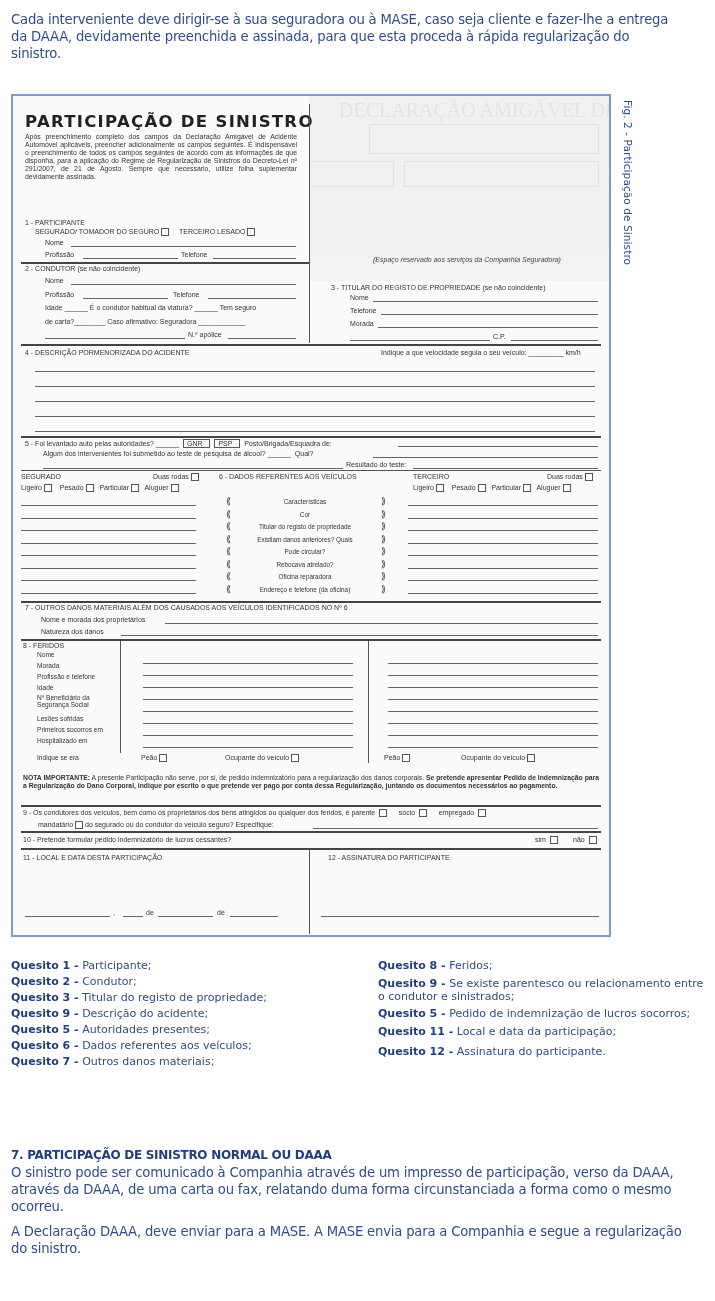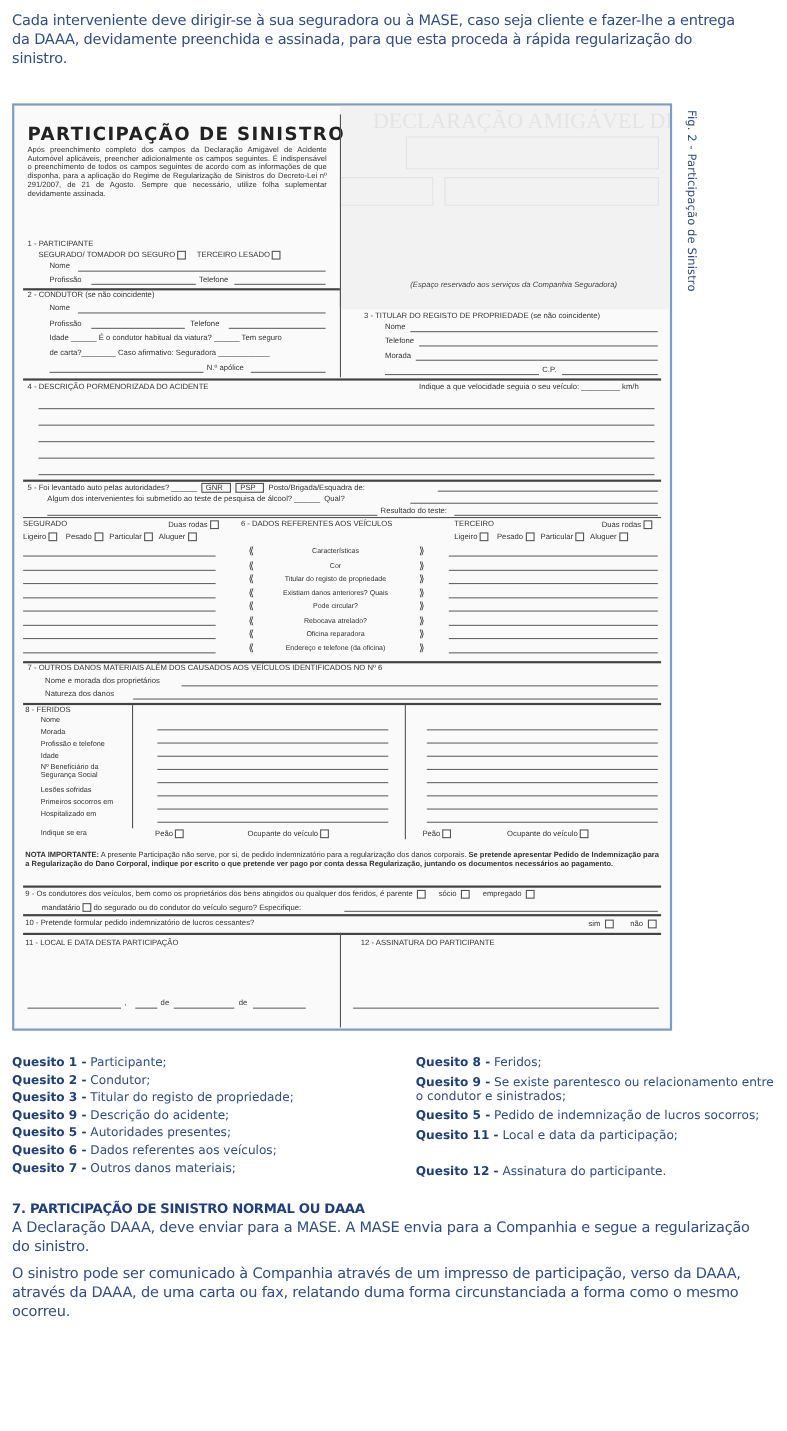--- a/index.html
+++ b/index.html
@@ -23,21 +23,21 @@
 .lbl{position:absolute;white-space:nowrap;font-size:7px;color:#333}
 .uline{position:absolute;height:1px;background:#666}
 .cb{display:inline-block;width:8px;height:8px;border:1px solid #555;vertical-align:middle;margin-left:2px;background:#fff}
 .bx{display:inline-block;border:1px solid #555;padding:0 3px;margin-right:2px}
 .arr{position:absolute;font-size:9px;color:#333}
 .quesitos{position:absolute;top:958px;font-size:11px;line-height:16px;color:#2f4d8a}
 .quesitos b{font-weight:bold;color:#1f3f7e}
 .q-left{left:11px;width:340px}
 .q-right{left:378px;width:330px}
 .q-item{margin-bottom:0}
-.sect{position:absolute;left:11px;top:1092px;width:690px}
+.sect{position:absolute;left:11px;top:1148px;width:690px}
 .sect h2{font-size:12px;font-weight:bold;color:#1f3f7e;letter-spacing:-0.3px;margin-bottom:2px}
 .sect p{font-size:13.2px;line-height:17px;color:#2f4d8a;margin-bottom:8px;letter-spacing:-0.2px}
 </style>
 </head>
 <body>
 
 <p class="intro">Cada interveniente deve dirigir-se à sua seguradora ou à MASE, caso seja cliente e fazer-lhe a entrega da DAAA, devidamente preenchida e assinada, para que esta proceda à rápida regularização do sinistro.</p>
 
 <div class="fig">
   <div class="form">
@@ -235,21 +235,21 @@
   <div class="q-item"><b>Quesito 3 -</b><span> Titular do registo de propriedade;</span></div>
   <div class="q-item"><b>Quesito 9 -</b><span> Descrição do acidente;</span></div>
   <div class="q-item"><b>Quesito 5 -</b><span> Autoridades presentes;</span></div>
   <div class="q-item"><b>Quesito 6 -</b><span> Dados referentes aos veículos;</span></div>
   <div class="q-item"><b>Quesito 7 -</b><span> Outros danos materiais;</span></div>
 </div>
 <div class="quesitos q-right">
   <div class="q-item" style="margin-bottom:3px"><b>Quesito 8 -</b><span> Feridos;</span></div>
   <div class="q-item" style="line-height:13px;margin-bottom:4px"><b>Quesito 9 -</b><span> Se existe parentesco ou relacionamento entre o condutor e sinistrados;</span></div>
   <div class="q-item" style="line-height:13px;margin-bottom:4px"><b>Quesito 5 -</b><span> Pedido de indemnização de lucros socorros;</span></div>
-  <div class="q-item" style="margin-bottom:17px"><b>Quesito 11 -</b><span> Local e data da participação;</span></div>
+  <div class="q-item" style="margin-bottom:4px"><b>Quesito 11 -</b><span> Local e data da participação;</span></div>
   <div class="q-item"><b>Quesito 12 -</b><span> Assinatura do participante.</span></div>
 </div>
 
 <div class="sect">
   <h2>7. PARTICIPAÇÃO DE SINISTRO NORMAL OU DAAA</h2>
+  <p>O sinistro pode ser comunicado à Companhia através de um impresso de participação, verso da DAAA, através da DAAA, de uma carta ou fax, relatando duma forma circunstanciada a forma como o mesmo ocorreu.</p>
   <p>A Declaração DAAA, deve enviar para a MASE. A MASE envia para a Companhia e segue a regularização do sinistro.</p>
-  <p>O sinistro pode ser comunicado à Companhia através de um impresso de participação, verso da DAAA, através da DAAA, de uma carta ou fax, relatando duma forma circunstanciada a forma como o mesmo ocorreu.</p>
 </div>
 
 </body></html>

